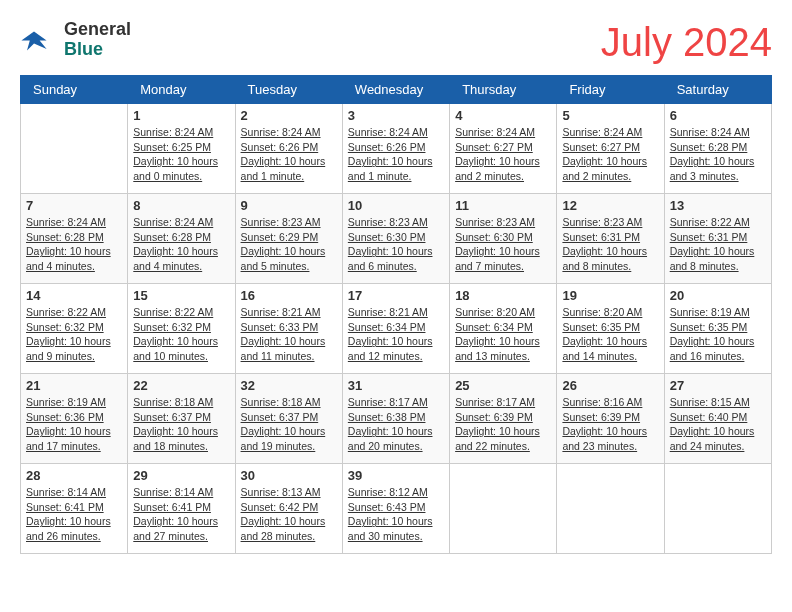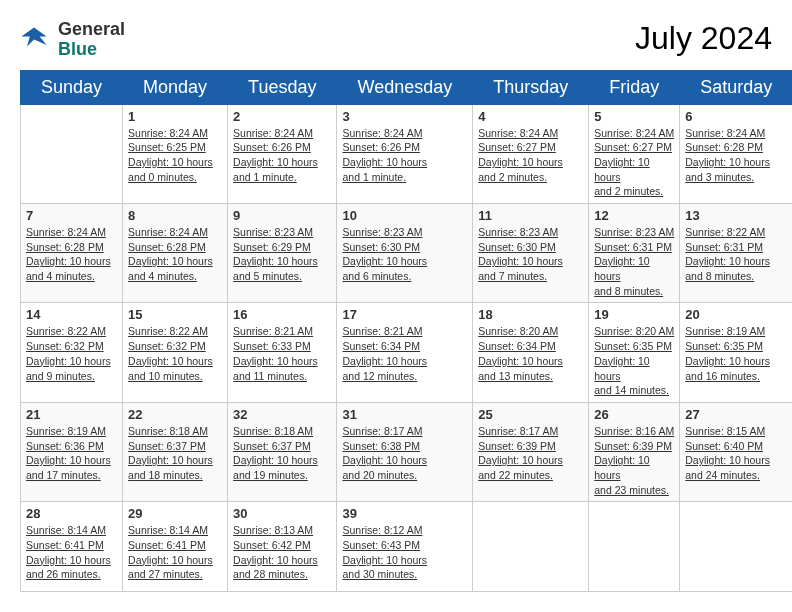--- a/index.html
+++ b/index.html
@@ -11,57 +11,57 @@
       padding: 20px;
     }
     .header {
       display: flex;
       justify-content: space-between;
       align-items: flex-start;
       margin-bottom: 10px;
     }
     .logo {
       display: flex;
-      align-items: center;
-      gap: 10px;
+      align-items: flex-end;
+      gap: 16px;
     }
     .logo-text {
       font-size: 18px;
       font-weight: bold;
       line-height: 1.1;
     }
     .logo-general { color: #333; }
     .logo-blue { color: #0f766e; }
     .logo-bird {
       width: 28px;
       height: 28px;
     }
     .title-block {
       text-align: right;
     }
     .month-year {
-      font-size: 32px;
-      color: #000000;
+      font-size: 40px;
+      color: #ef4444;
       font-weight: normal;
     }
     .location {
       font-size: 16px;
       color: #333;
     }
     table {
       width: 100%;
       border-collapse: collapse;
       font-size: 11px;
     }
     thead tr th {
       background-color: #1a5fa8;
       color: #fff;
-      padding: 6px 20px;
+      padding: 6px 12px;
       text-align: left;
-      font-size: 18px;
+      font-size: 13px;
       font-weight: normal;
       border: 1px solid #1a5fa8;
     }
     tbody tr td {
       border: 1px solid #ccc;
       padding: 4px 5px;
       vertical-align: top;
       min-height: 80px;
       height: 90px;
       color: #333;

